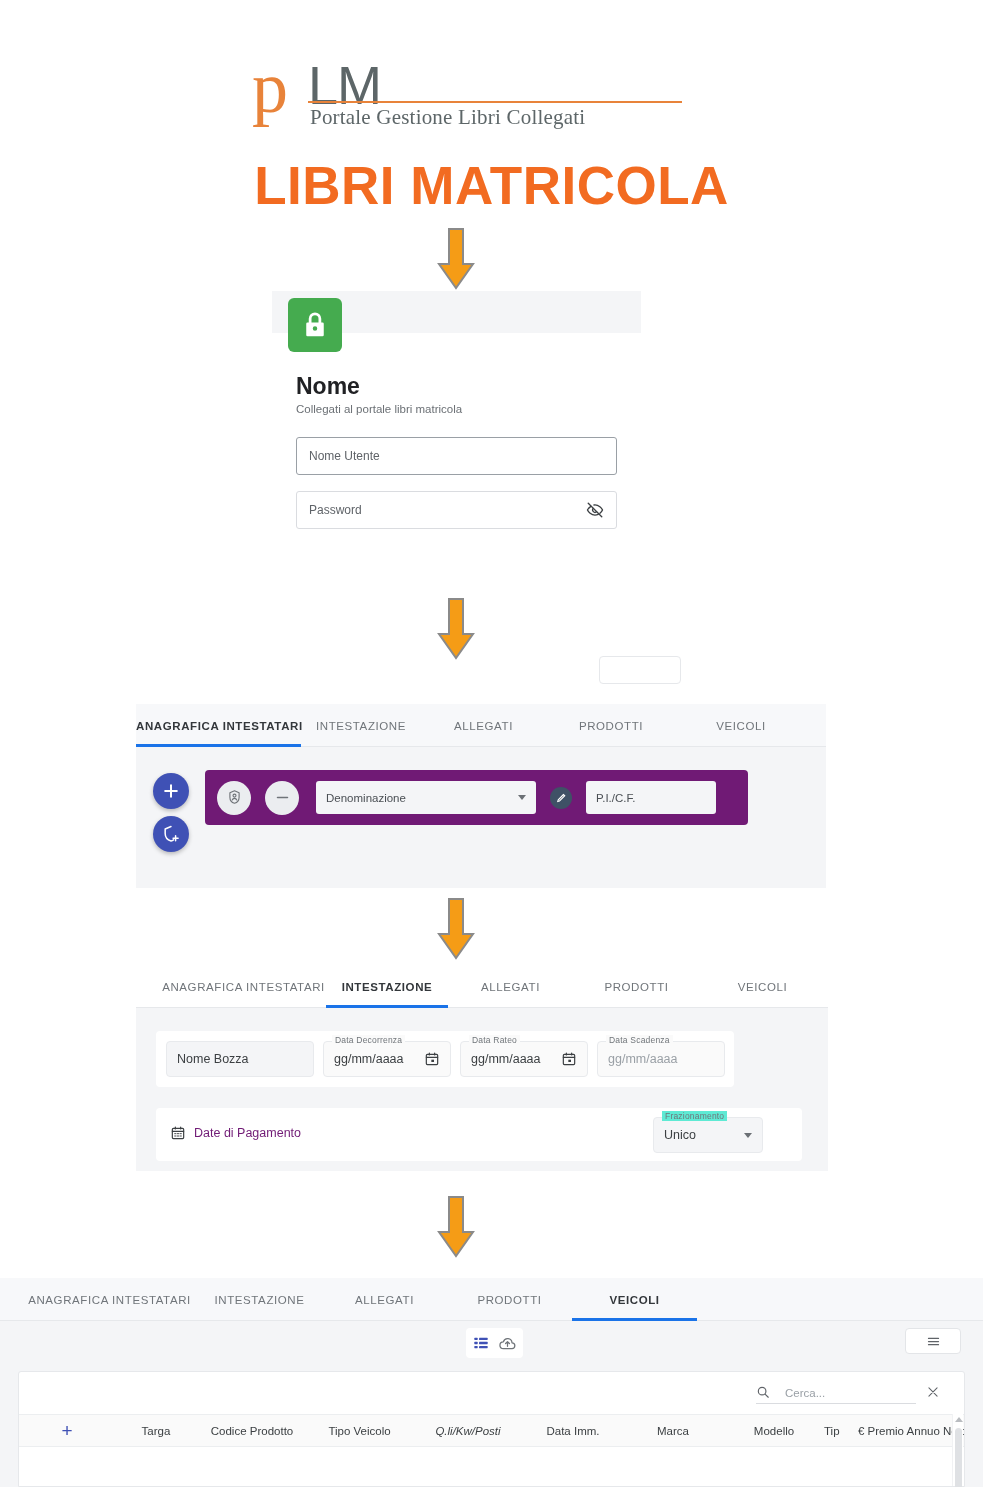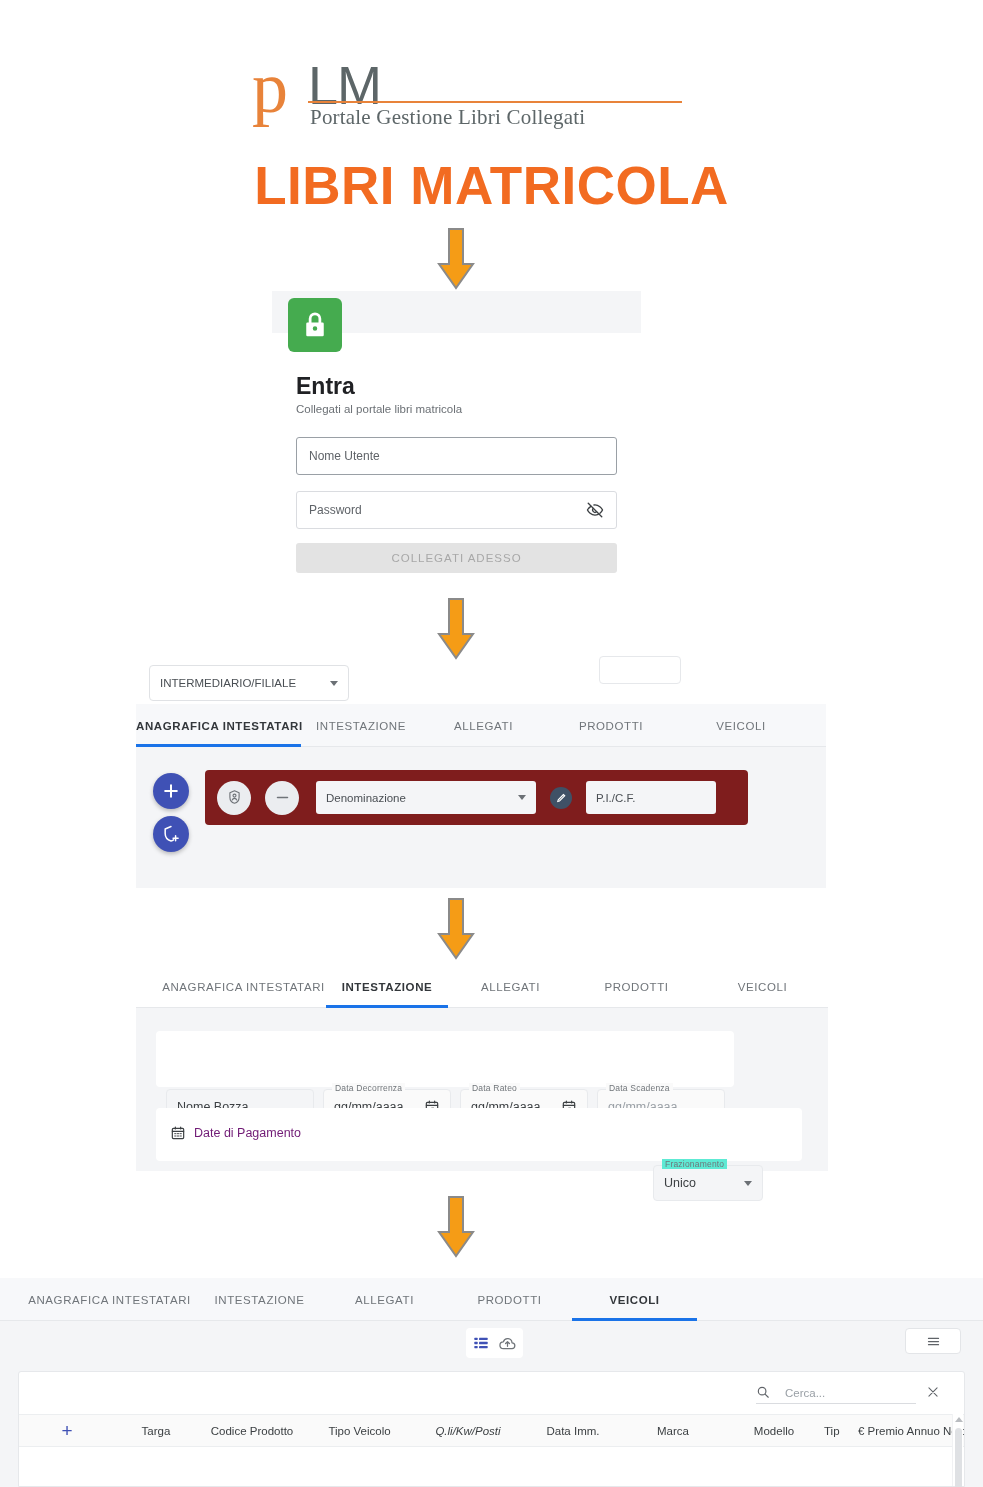--- a/index.html
+++ b/index.html
@@ -90,21 +90,21 @@
   .anag-tabs{ position:absolute; left:0; top:36px; width:690px; }
   .anag-body{ position:absolute; left:0; top:85px; width:690px; height:135px; background:#f4f5f7; }
   .fab{
     position:absolute; width:36px; height:36px; border-radius:50%;
     background:#3f51b5; color:#fff; display:flex; align-items:center; justify-content:center;
     box-shadow:0 2px 4px rgba(0,0,0,.25);
   }
   .fab svg{ width:20px; height:20px; }
   .row-card{
     position:absolute; left:69px; top:17px; width:543px; height:55px;
-    background:#7f1d1d; border-radius:4px; display:flex; align-items:center; padding:0 12px;text-align:right;
+    background:#701a75; border-radius:4px; display:flex; align-items:center; padding:0 12px;text-align:right;
   }
   .circ-btn{
     width:34px; height:34px; border-radius:50%; background:#ebedf0;
     display:flex; align-items:center; justify-content:center; color:#6f7479; flex:0 0 auto;
   }
   .circ-btn svg{ width:17px; height:17px; }
   .dd{
     height:33px; background:#f4f5f7; border-radius:3px; display:flex; align-items:center;
     padding:0 10px; font-size:11.5px; color:#4a4f54;
   }
@@ -121,21 +121,21 @@
 
   
   .sec-int{ position:absolute; left:136px; top:965px; width:692px; height:206px; background:#f4f5f7; }
   .int-tabs{ position:absolute; left:0; top:0; width:692px; background:#fff; }
   .int-card{
     position:absolute; background:#fff; border-radius:4px;
   }
   .ofield{
     position:absolute; height:36px; background:#f4f5f7; border:1px solid #e8eaed;
     border-radius:4px; display:flex; align-items:center; padding:0 10px;
-    font-size:12.5px; color:#3c4043;margin-top:48px;
+    font-size:12.5px; color:#3c4043;
   }
   .ofl{
     position:absolute; top:-7px; left:8px; background:#fafafa; padding:0 3px;
     font-size:8.5px; color:#70757a; letter-spacing:.2px;
   }
   .cal{ margin-left:auto; width:16px; height:16px; color:#3c4043; }
 
   
   .sec-vei{ position:absolute; left:0; top:1278px; width:983px; height:209px; background:#f4f5f7; }
   .vei-tabs{ position:absolute; left:0; top:0; width:983px; background:#f7f8fa; }
@@ -192,55 +192,50 @@
     </svg>
 </div>
 
 <div class="sec-login">
   <div class="login-strip"></div>
   <div class="lock">
     <svg viewBox="0 0 24 24" fill="#ffffff">
         <path d="M12 2a5 5 0 0 0-5 5v3H6a1 1 0 0 0-1 1v9a1 1 0 0 0 1 1h12a1 1 0 0 0 1-1v-9a1 1 0 0 0-1-1h-1V7a5 5 0 0 0-5-5zm0 2.2A2.8 2.8 0 0 1 14.8 7v3H9.2V7A2.8 2.8 0 0 1 12 4.2zM12 13a1.8 1.8 0 1 1 0 3.6A1.8 1.8 0 0 1 12 13z"></path>
       </svg>
   </div>
-  <div class="login-title">Entra</div>
+  <div class="login-title">Nome</div>
   <div class="login-sub">Collegati al portale libri matricola</div>
 
   <div class="lfield pw">
     <span>Password</span>
     <span class="eye">
       <svg viewBox="0 0 24 24" fill="none" stroke="currentColor" stroke-width="1.8" stroke-linecap="round">
         <path d="M3 3l18 18"></path>
         <path d="M10.6 5.3A9.9 9.9 0 0 1 12 5.2c5 0 9 4.3 10 6.8-.5 1.2-1.7 2.9-3.4 4.3"></path>
         <path d="M6.5 7.1C4.3 8.5 2.6 10.7 2 12c1 2.5 5 6.8 10 6.8 1.6 0 3-.4 4.3-1"></path>
         <path d="M9.6 9.9a3.2 3.2 0 0 0 4.5 4.5"></path>
       </svg>
     </span>
   </div>
 
   <div class="lfield focused">
     <span>Nome Utente</span>
   </div>
 
-  <button class="lbtn">COLLEGATI ADESSO</button>
 </div>
 
 <div class="arrow" style="left:437px; top:598px;">
   <svg viewBox="0 0 38 62">
       <polygon points="12,1 26,1 26,36 36,36 19,60 2,36 12,36" fill="#F59C16" stroke="#8a8a8a" stroke-width="2"></polygon>
     </svg>
 </div>
 
 <div class="sec-anag">
   <div class="anag-top">
     <div class="ghost-box"></div>
-    <div class="sel-interm">
-      <span>INTERMEDIARIO/FILIALE</span>
-      <span class="caret"></span>
-    </div>
   </div>
 
   <div class="anag-tabs tabs">
     <div class="tab active" style="width:165px;"><span>ANAGRAFICA INTESTATARI</span></div>
     <div class="tab" style="width:120px;"><span>INTESTAZIONE</span></div>
     <div class="tab" style="width:125px;"><span>ALLEGATI</span></div>
     <div class="tab" style="width:130px;"><span>PRODOTTI</span></div>
     <div class="tab" style="width:130px;"><span>VEICOLI</span></div>
   </div>
 

